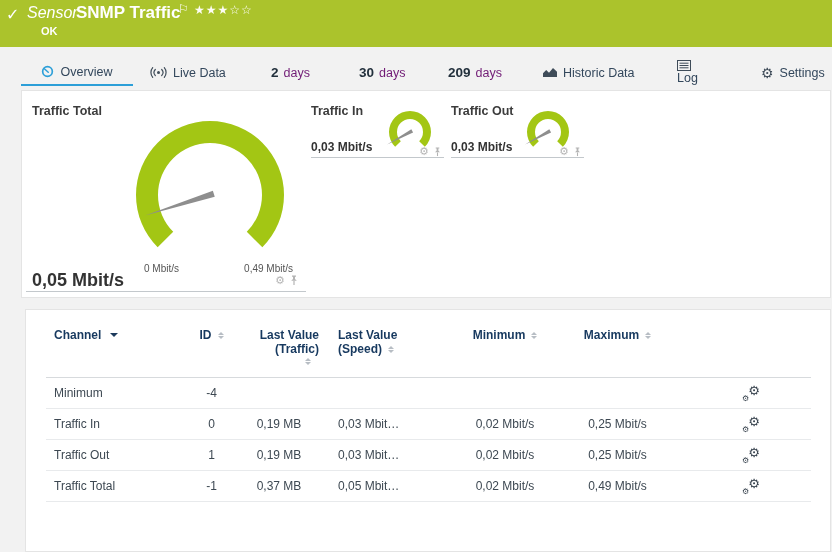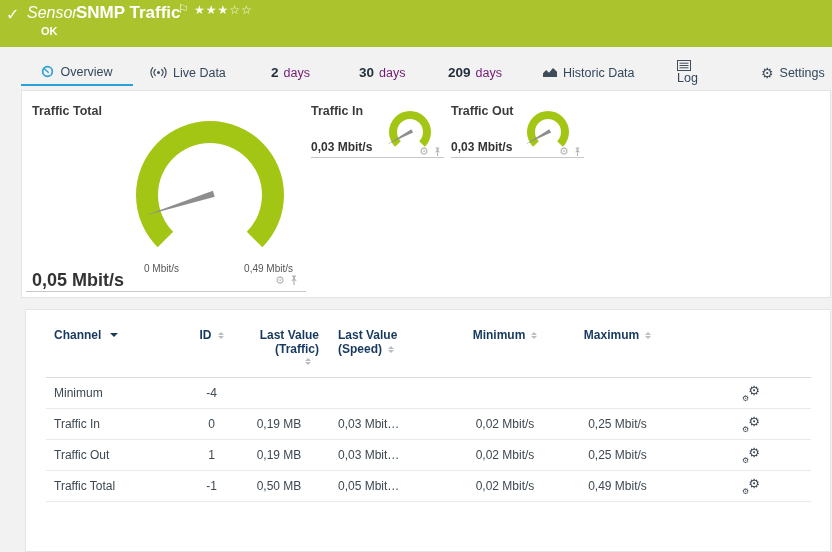--- a/index.html
+++ b/index.html
@@ -302,21 +302,21 @@
           <span class="gears2">
             <span class="g-big">⚙</span>
             <span class="g-sml">⚙</span>
           </span>
         </div>
     </div>
 
     <div class="trow">
       <div class="c-ch">Traffic Total</div>
       <div class="c-id">-1</div>
-      <div class="c-vol">0,50 MB</div>
+      <div class="c-vol">0,37 MB</div>
       <div class="c-spd">0,05 Mbit…</div>
       <div class="c-min">0,02 Mbit/s</div>
       <div class="c-max">0,49 Mbit/s</div>
       <div class="c-gear">
           <span class="gears2">
             <span class="g-big">⚙</span>
             <span class="g-sml">⚙</span>
           </span>
         </div>
     </div>

